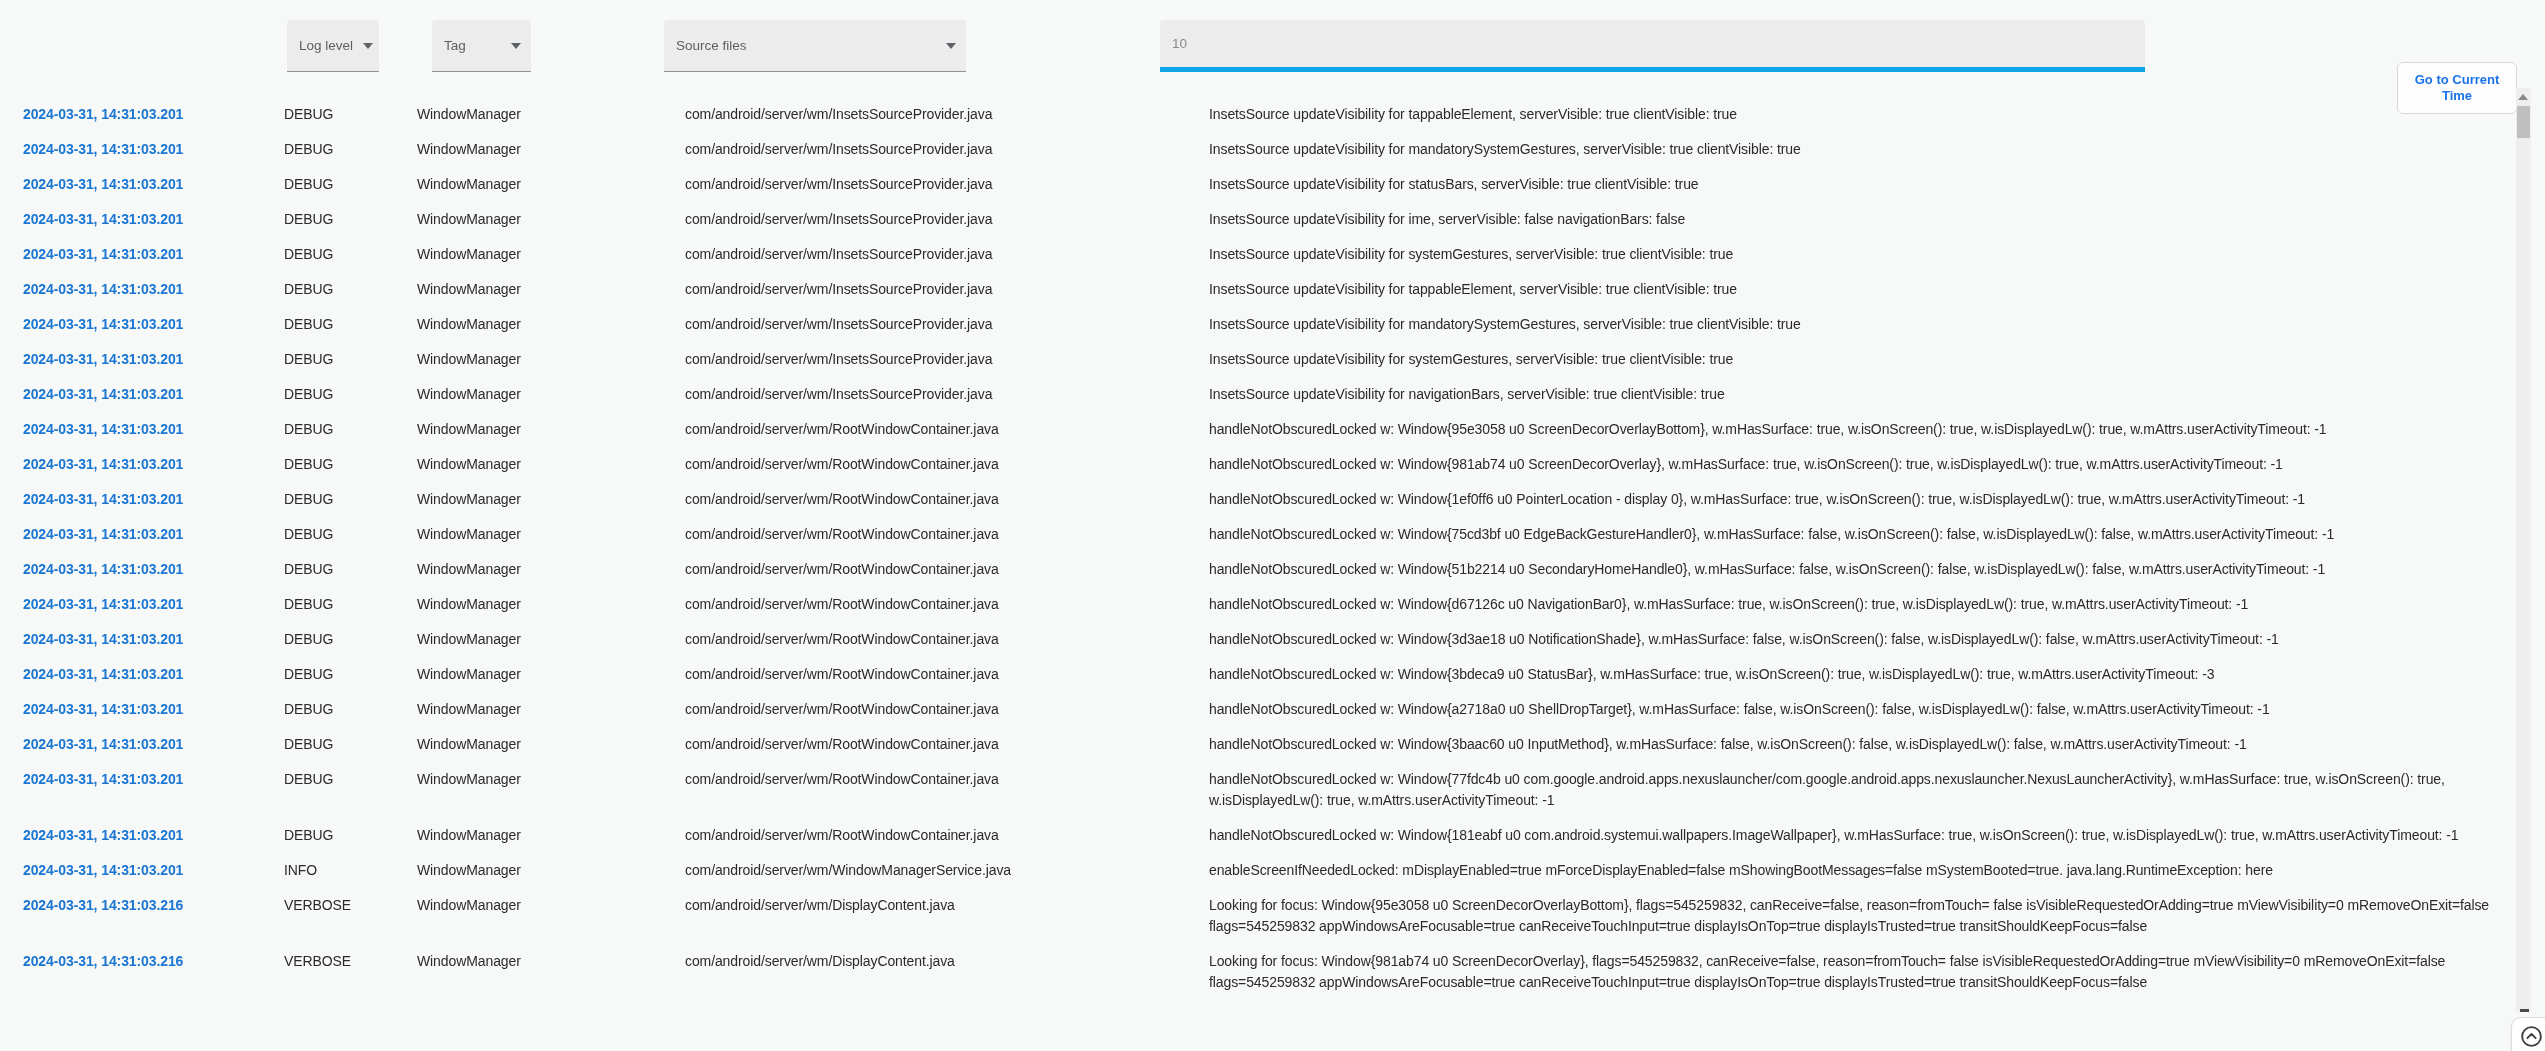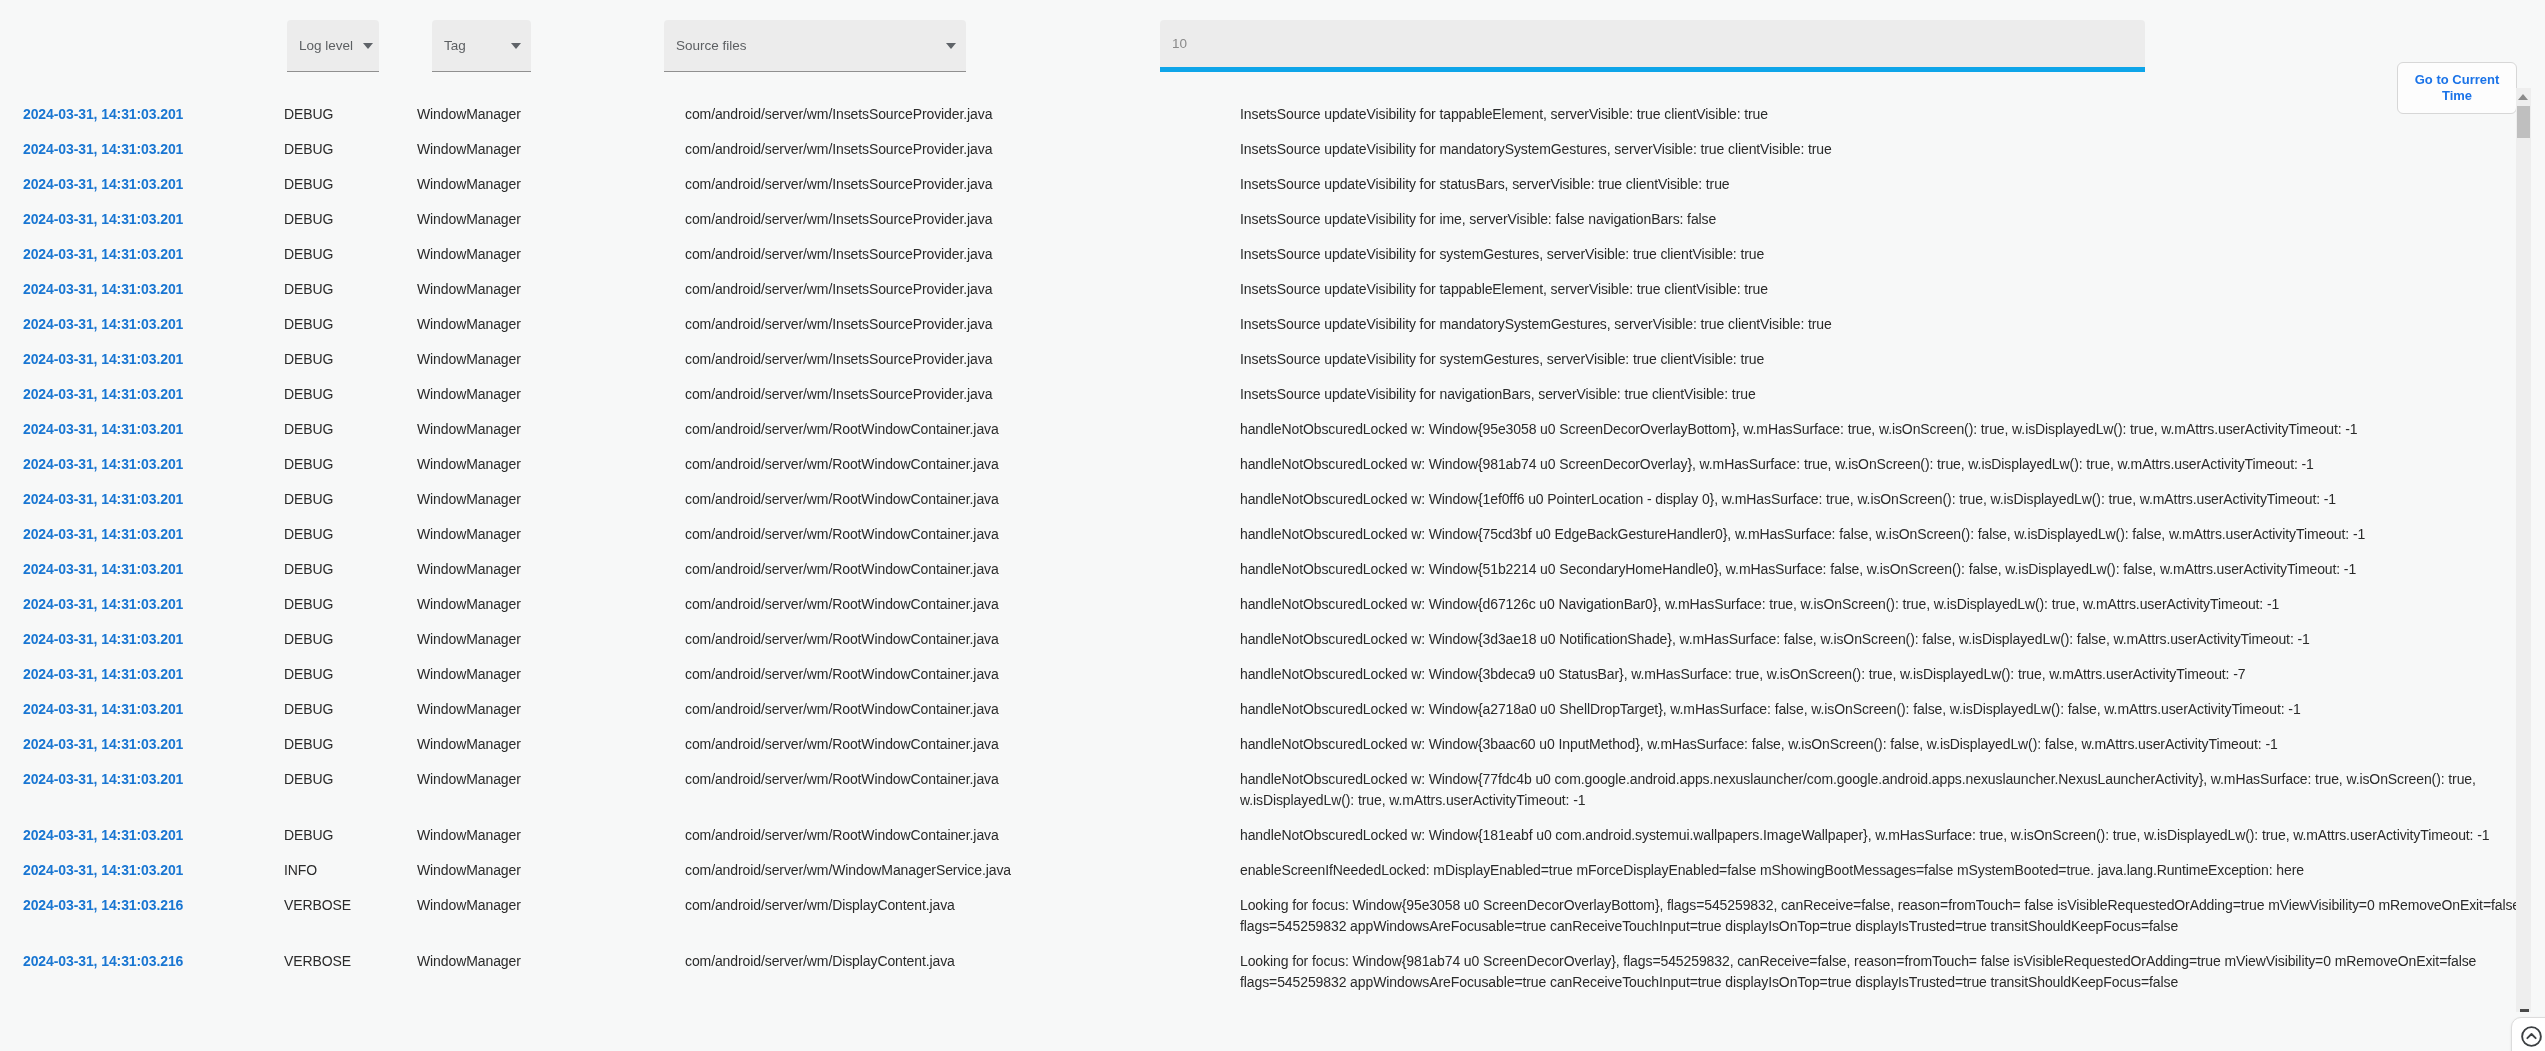--- a/index.html
+++ b/index.html
@@ -69,21 +69,21 @@
   }
   .row {
     display: grid;
     grid-template-columns: 261px 133px 268px 524px 1fr;
     align-items: start;
     padding: 7px 0 7px 23px;
     cursor: pointer;
   }
   .c { font-size: 14px; line-height: 21px; color: #2a2a2a; letter-spacing: -0.1px; }
   .ts { color: #1976d2; font-weight: bold; }
-  .msg { padding-right: 22px; overflow-wrap: break-word; margin-left: 31px; }
+  .msg { padding-right: 22px; overflow-wrap: break-word; }
 
   
   .scroll-track {
     position: absolute; left: 2516px; top: 88px; width: 15px; height: 924px;
     background: #eeeeee;
   }
   .scroll-up-arrow {
     position: absolute; left: 2518px; top: 94px;
     width: 0; height: 0;
     border-left: 5.5px solid transparent;
@@ -259,21 +259,21 @@
       <span class="c tag">WindowManager</span>
       <span class="c file">com/android/server/wm/RootWindowContainer.java</span>
       <span class="c msg">handleNotObscuredLocked w: Window{3d3ae18 u0 NotificationShade}, w.mHasSurface: false, w.isOnScreen(): false, w.isDisplayedLw(): false, w.mAttrs.userActivityTimeout: -1</span>
     </div>
 
     <div class="row">
       <span class="c ts">2024-03-31, 14:31:03.201</span>
       <span class="c lvl">DEBUG</span>
       <span class="c tag">WindowManager</span>
       <span class="c file">com/android/server/wm/RootWindowContainer.java</span>
-      <span class="c msg">handleNotObscuredLocked w: Window{3bdeca9 u0 StatusBar}, w.mHasSurface: true, w.isOnScreen(): true, w.isDisplayedLw(): true, w.mAttrs.userActivityTimeout: -7</span>
+      <span class="c msg">handleNotObscuredLocked w: Window{3bdeca9 u0 StatusBar}, w.mHasSurface: true, w.isOnScreen(): true, w.isDisplayedLw(): true, w.mAttrs.userActivityTimeout: -3</span>
     </div>
 
     <div class="row">
       <span class="c ts">2024-03-31, 14:31:03.201</span>
       <span class="c lvl">DEBUG</span>
       <span class="c tag">WindowManager</span>
       <span class="c file">com/android/server/wm/RootWindowContainer.java</span>
       <span class="c msg">handleNotObscuredLocked w: Window{a2718a0 u0 ShellDropTarget}, w.mHasSurface: false, w.isOnScreen(): false, w.isDisplayedLw(): false, w.mAttrs.userActivityTimeout: -1</span>
     </div>
 

